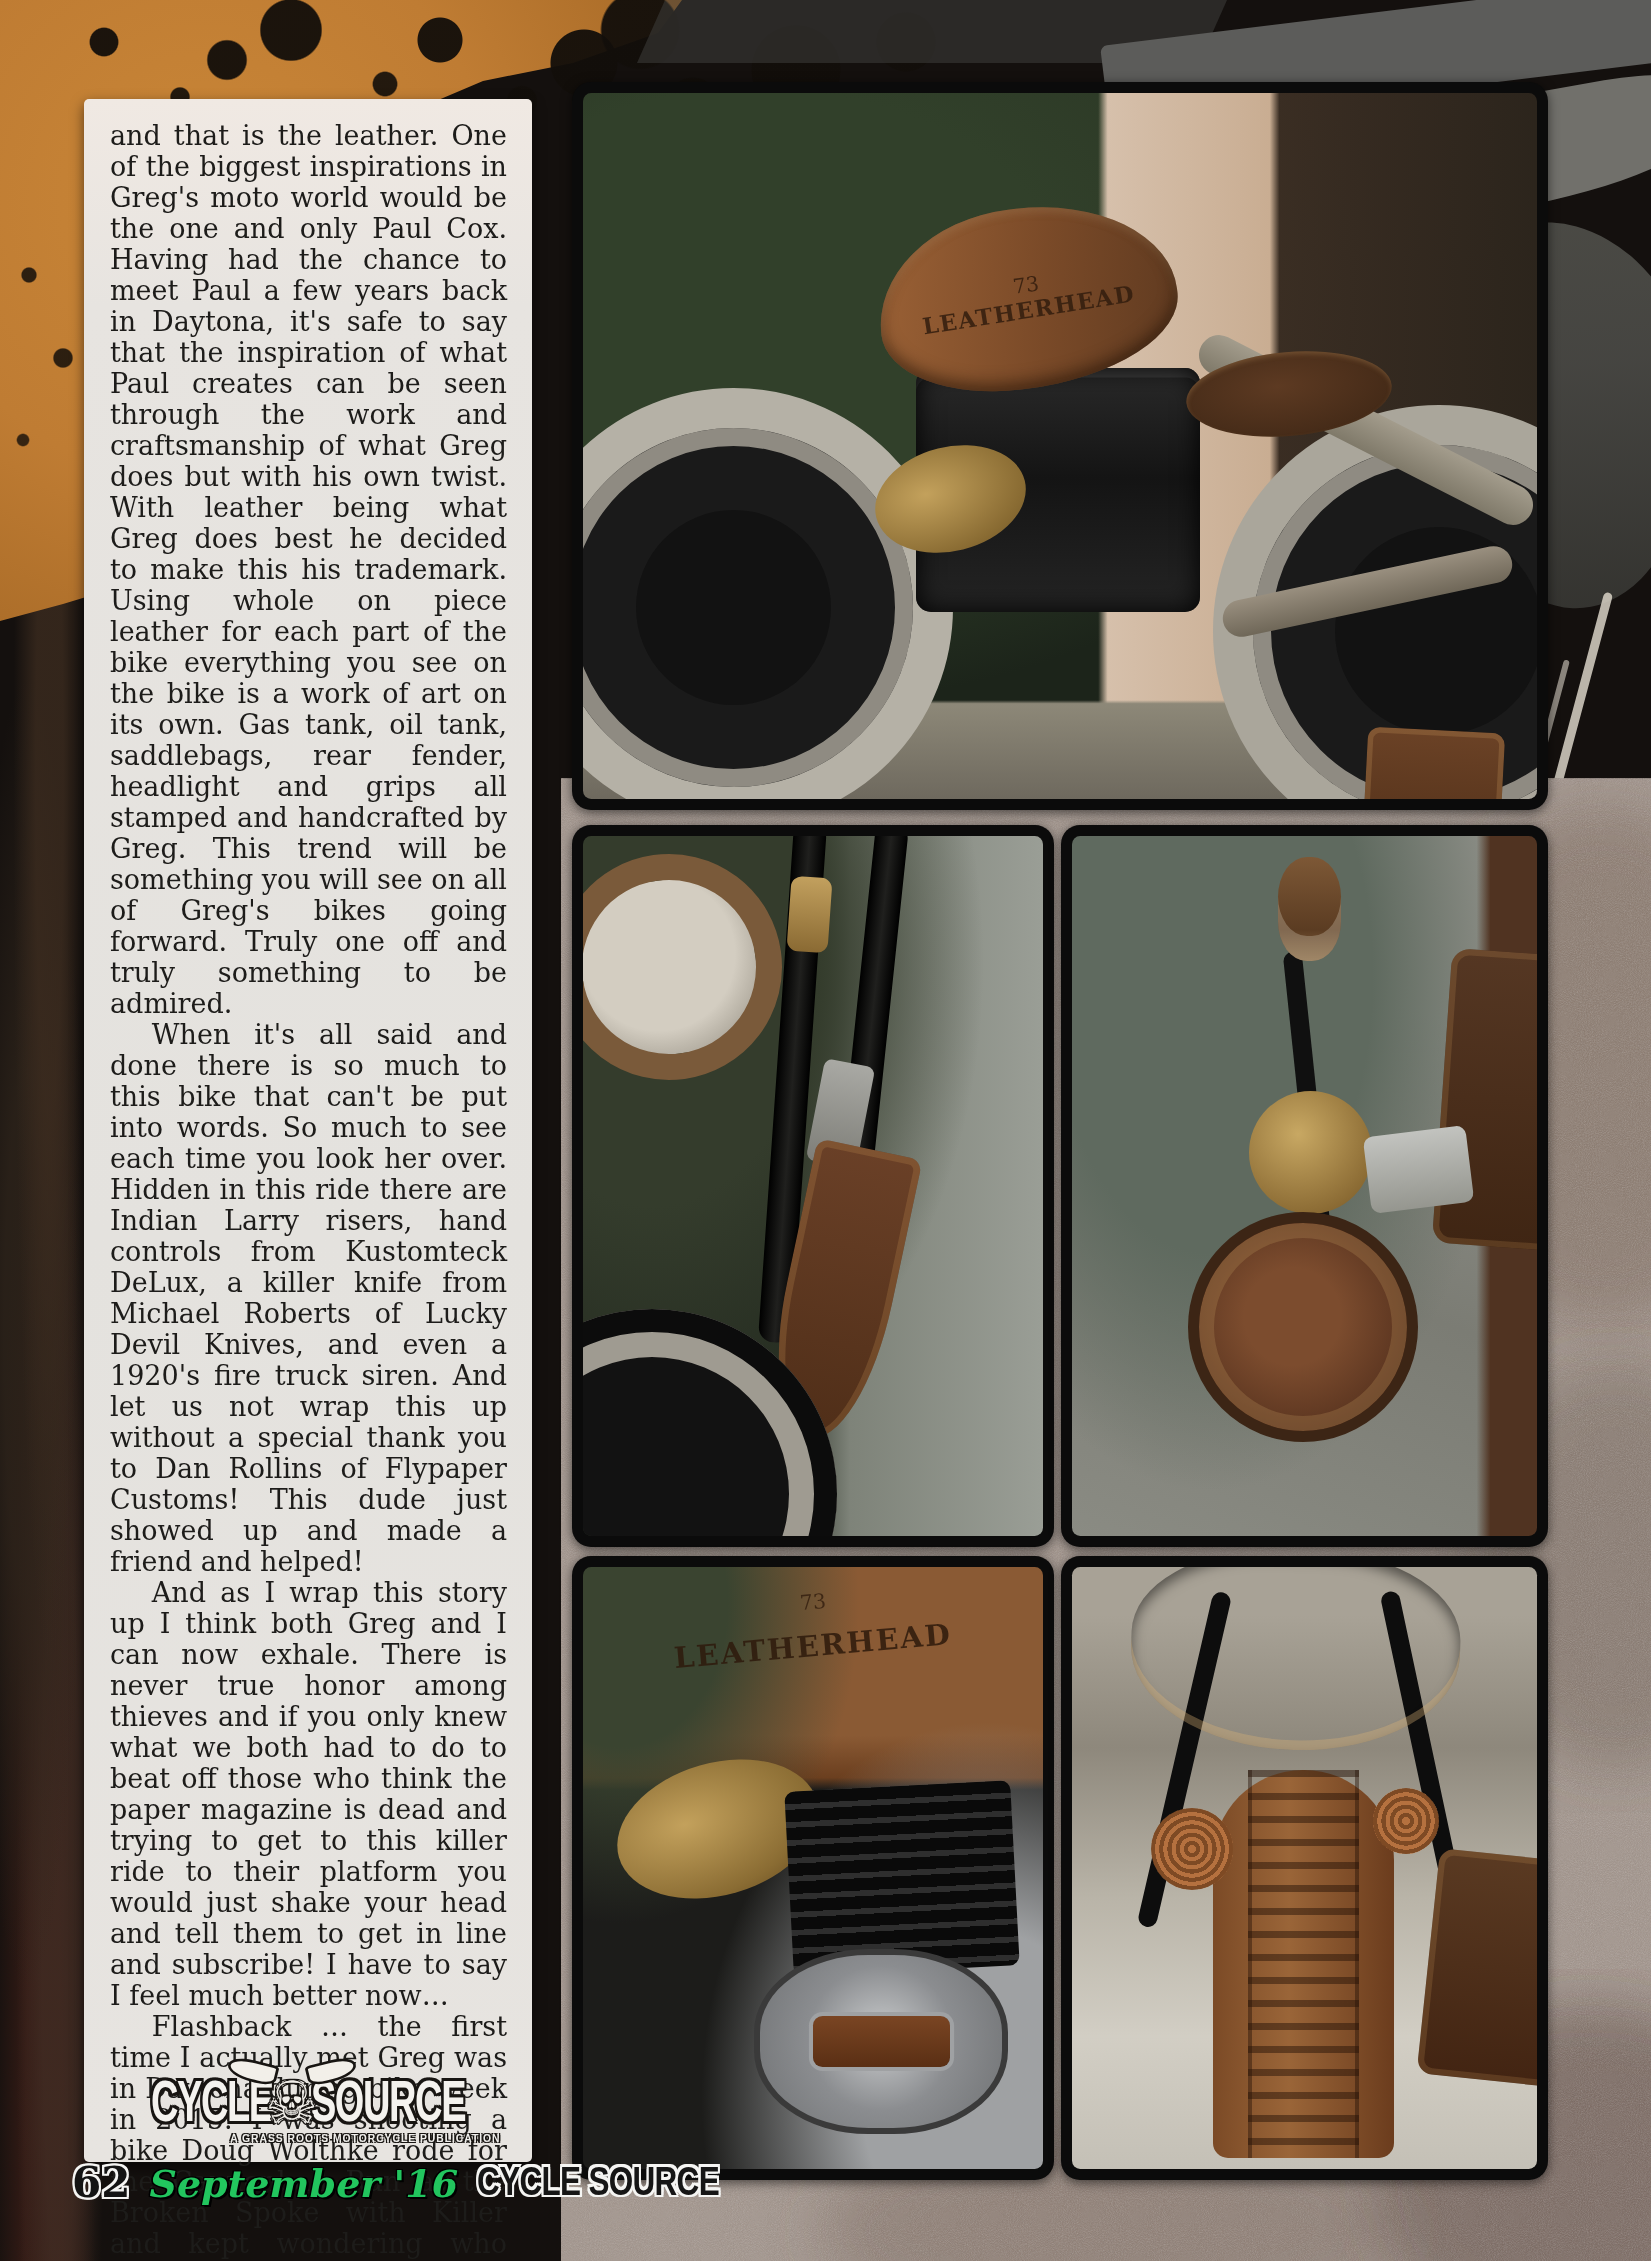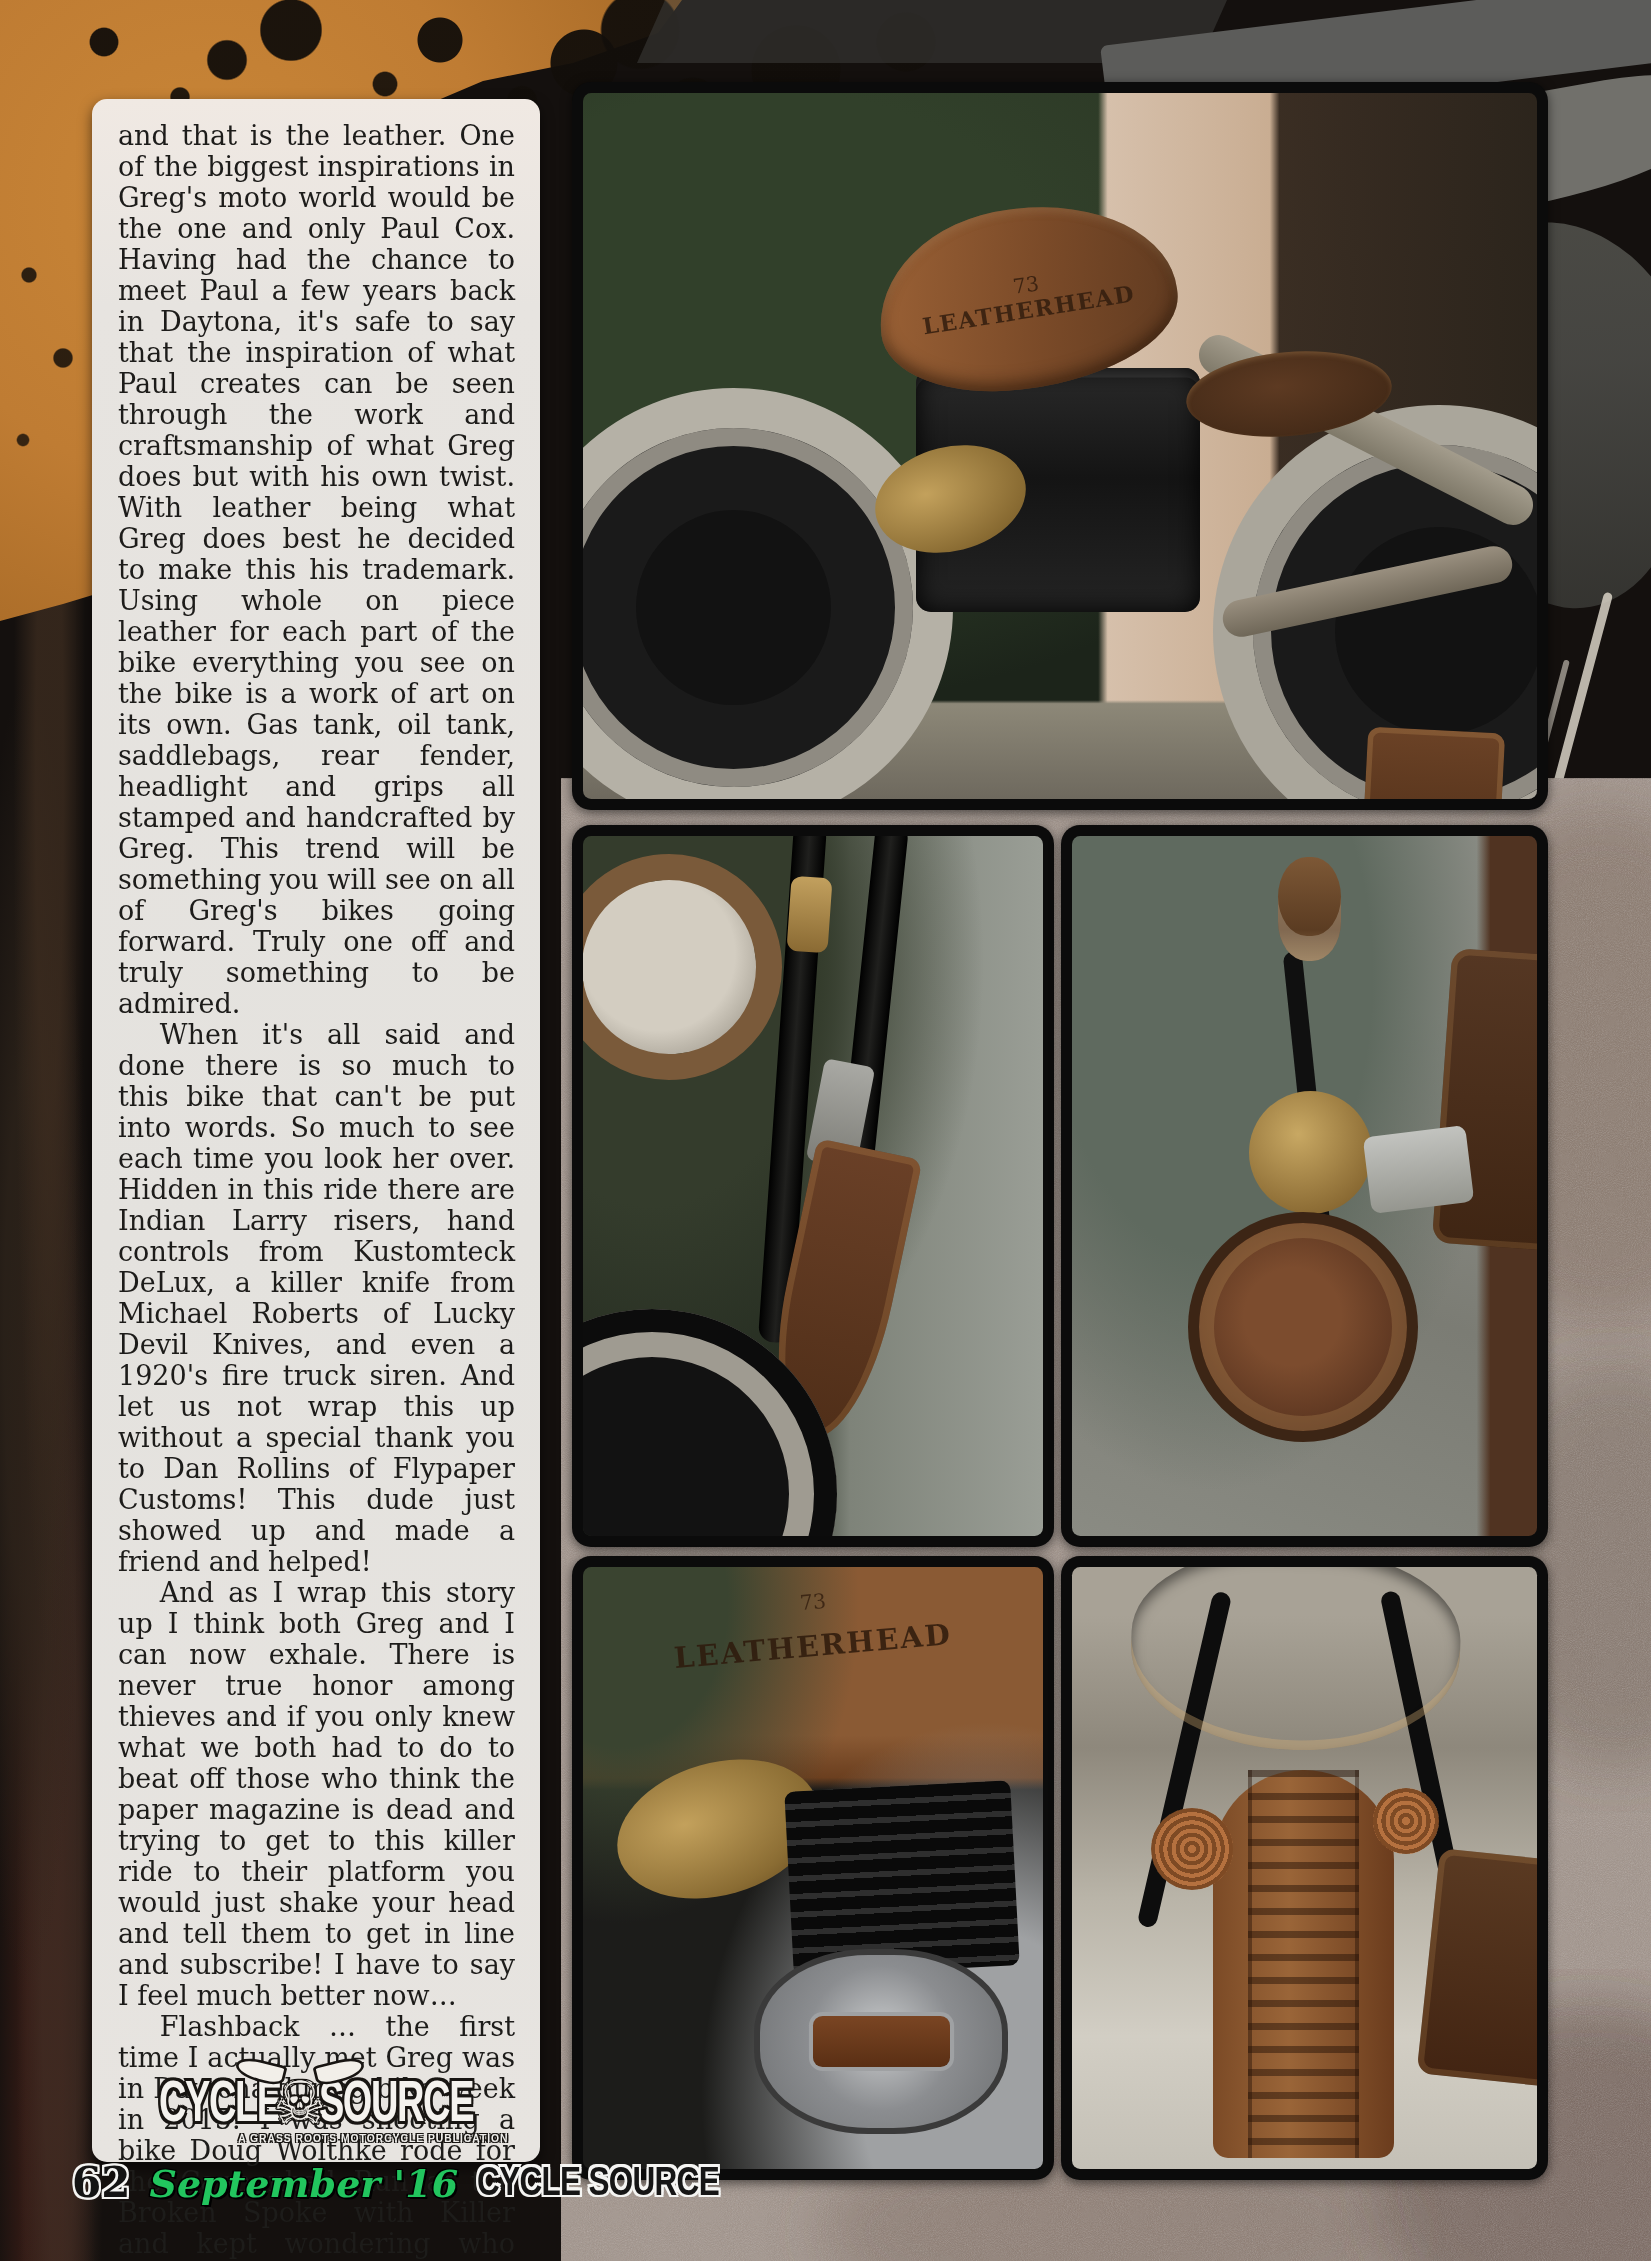--- a/index.html
+++ b/index.html
@@ -183,21 +183,21 @@
   .fender-tooling{width:103px;height:100%;
     background:repeating-linear-gradient(180deg,rgba(40,20,8,.5) 0 6.9px,rgba(0,0,0,0) 6.9px 23px);
     border-left:4.1px solid rgba(40,20,8,.45);border-right:4.1px solid rgba(40,20,8,.45);}
   .coil{border-radius:50%;background:repeating-radial-gradient(circle,#b5713f 0 4.1px,#7e4a24 4.1px 8.2px);}
   .coil.c1{left:79px;top:241px;width:82px;height:82px;}
   .coil.c2{left:301px;top:221px;width:66px;height:66px;}
   .bag3{left:356px;top:288px;width:144px;height:226px;background:linear-gradient(180deg,#5a3a22,#422412);
     border-radius:15px;transform:rotate(6deg);box-shadow:inset 0 0 0 6.2px rgba(190,140,80,.22);}
 
   
-  .article-box{position:absolute;left:92px;top:99px;width:448px;height:2063px;border-radius:15px;
+  .article-box{position:absolute;left:84px;top:99px;width:448px;height:2063px;border-radius:5px;
     background:linear-gradient(180deg,#f0e9e3 0%,#e7e4e0 10%,#e4e2de 55%,#e7e4e0 100%);
     box-shadow:0 5.5px 12.3px rgba(0,0,0,.55);box-sizing:border-box;}
   .article-text{padding:20.6px 25px 0 26px;font-size:27px;line-height:31px;color:#1d1c1a;
     text-align:justify;}
   .article-text p{margin:0;}
   .article-text p + p{text-indent:1.55em;}
 
   
   .logo{position:absolute;left:0;right:0;bottom:18px;display:flex;flex-direction:column;align-items:center;}
   .logo-row{position:relative;display:flex;align-items:center;}

